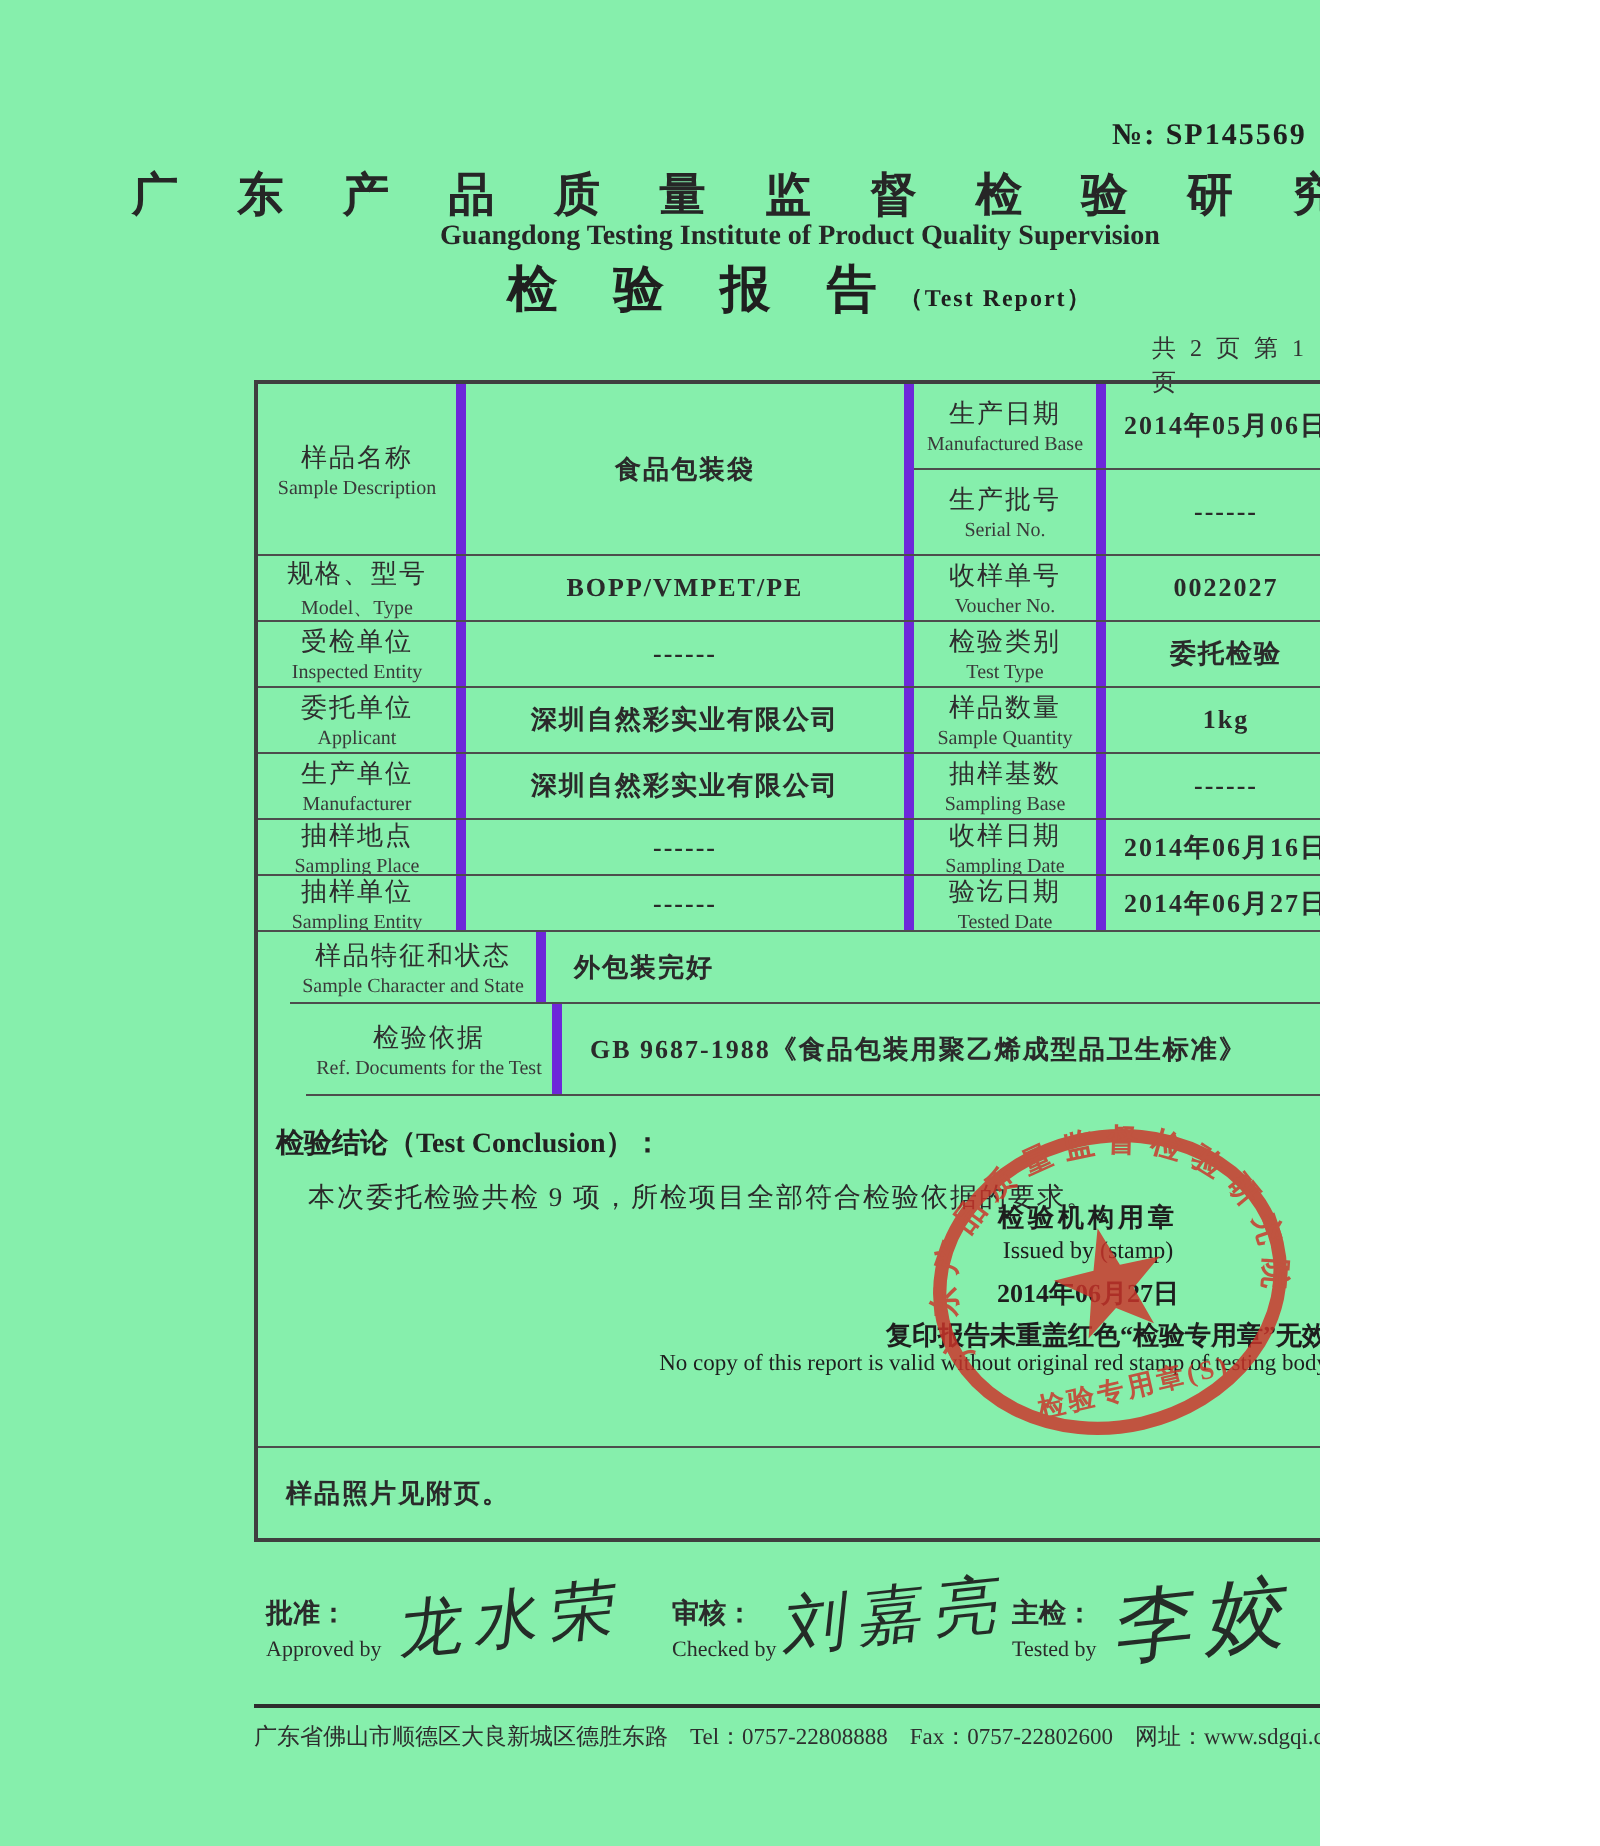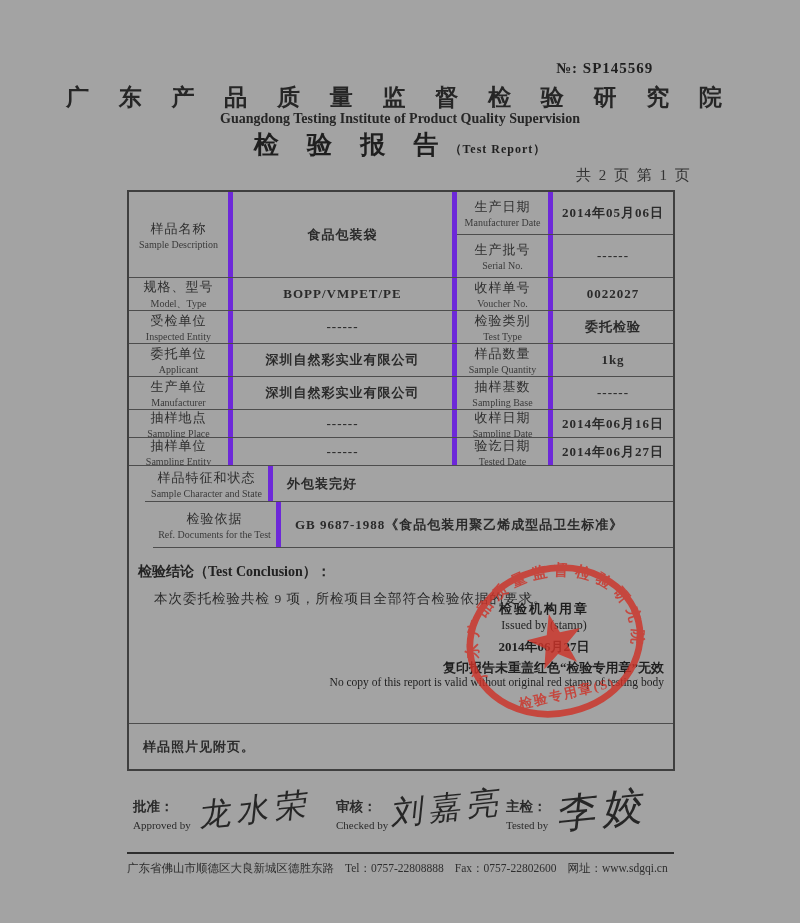--- a/index.html
+++ b/index.html
@@ -1,27 +1,27 @@
 <!DOCTYPE html>
 <html><head>
 <meta charset="utf-8">
 <style>
   * { margin:0; padding:0; box-sizing:border-box; }
   html,body { width:800px; height:923px; }
   body { background:#ffffff; font-family:"Liberation Serif","DejaVu Serif",serif; color:#2b2b2b; }
-  .page { position:relative; width:800px; height:923px; background:#a3a3a3; overflow:hidden; }
+  .page { position:relative; width:660px; height:923px; background:#86efac; overflow:hidden; }
 
   
   .report-no { position:absolute; top:60px; left:556px; font-size:15px; font-weight:bold; letter-spacing:1px; color:#1f1f1f; }
   .org-cn { position:absolute; top:82px; left:0; width:800px; text-align:center; font-size:23px; font-weight:bold; letter-spacing:12px; color:#262626; }
   .org-en { position:absolute; top:111px; left:0; width:800px; text-align:center; font-size:14px; font-weight:bold; color:#262626; }
   .report-title { position:absolute; top:128px; left:0; width:800px; text-align:center; color:#1f1f1f; }
   .report-title .t-cn { font-size:25px; font-weight:bold; letter-spacing:11px; }
   .report-title .t-en { font-size:12px; font-weight:bold; letter-spacing:1px; }
-  .page-indicator { position:absolute; top:166px; left:576px; font-size:15px; letter-spacing:2px; color:#333; }
+  .page-indicator { position:absolute; top:166px; left:576px; font-size:12px; letter-spacing:2px; color:#333; }
 
   
   .tbl { position:absolute; top:190px; left:127px; width:548px; border:2px solid #3f3f3f; background:transparent; }
   .row { display:flex; border-bottom:1px solid #4d4d4d; }
   .row.last { border-bottom:none; }
   .cell { border-right:5px solid #6d28d9; display:flex; flex-direction:column; justify-content:center; align-items:center; overflow:hidden; }
   .cell.end { border-right:none; }
   .c1 { width:104px; } .c2 { width:224px; } .c3 { width:96px; } .c4 { flex:1; }
   .cw { width:128px; } .cn-narrow { width:66px; }
   .h86 { height:86px; } .h33 { height:33px; } .h28 { height:28px; }
@@ -80,21 +80,21 @@
     <div class="row h86">
       <div class="cell c1 lab">
         <span class="cn">样品名称</span>
         <span class="en">Sample Description</span>
       </div>
       <div class="cell c2 val">食品包装袋</div>
       <div class="stack">
         <div class="srow">
           <div class="cell c3 lab">
             <span class="cn">生产日期</span>
-            <span class="en">Manufacturer Date</span>
+            <span class="en">Manufactured Base</span>
           </div>
           <div class="cell c4 val end">2014年05月06日</div>
         </div>
         <div class="srow last">
           <div class="cell c3 lab">
             <span class="cn">生产批号</span>
             <span class="en">Serial No.</span>
           </div>
           <div class="cell c4 val end">------</div>
         </div>

